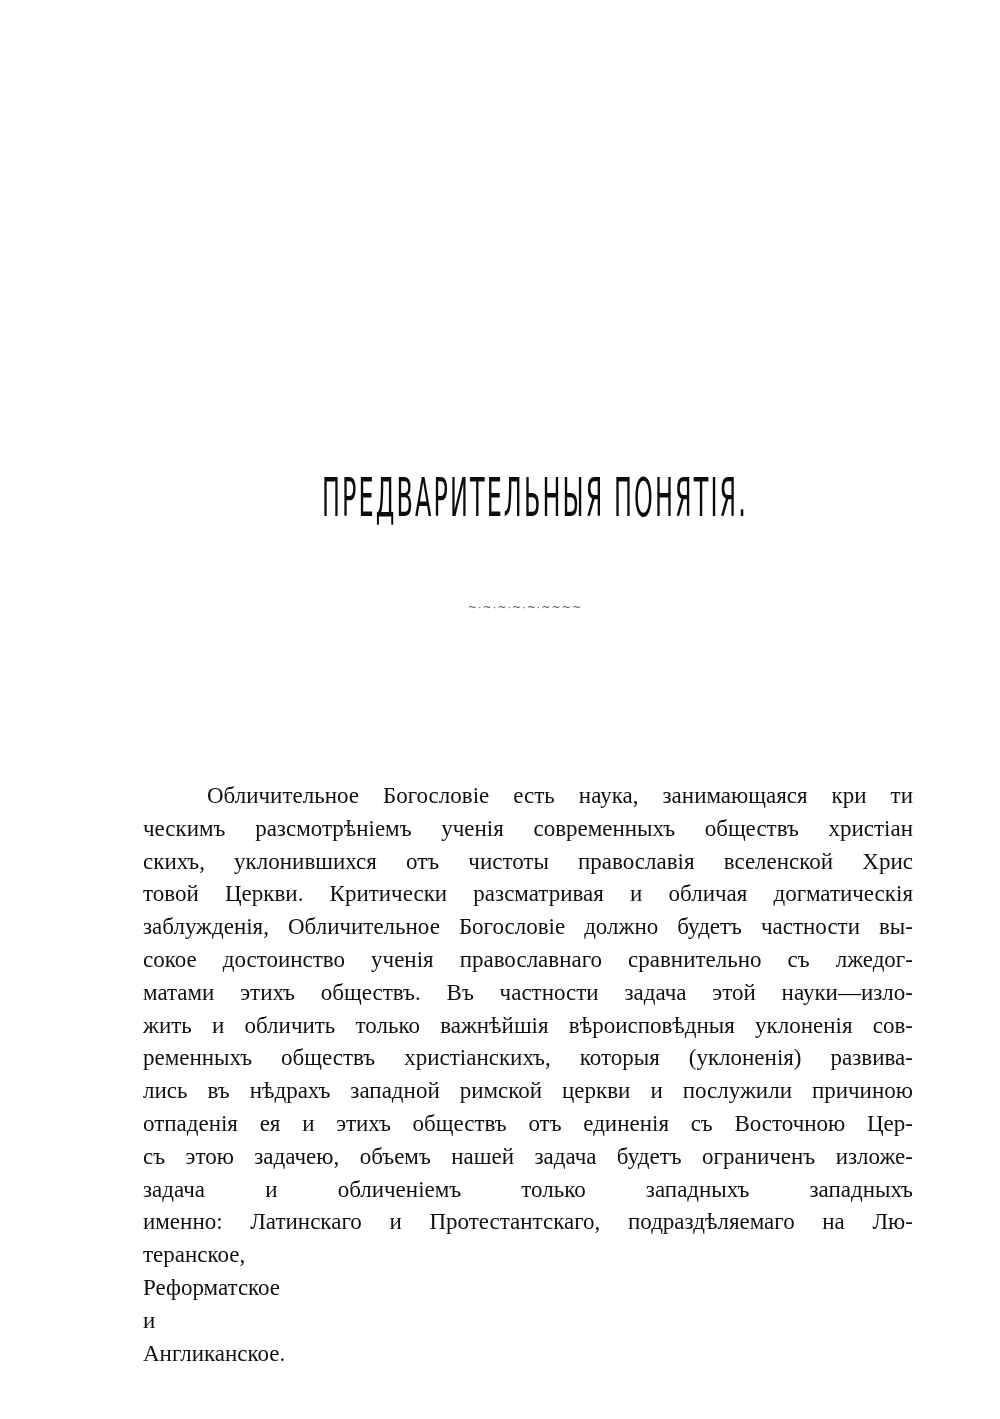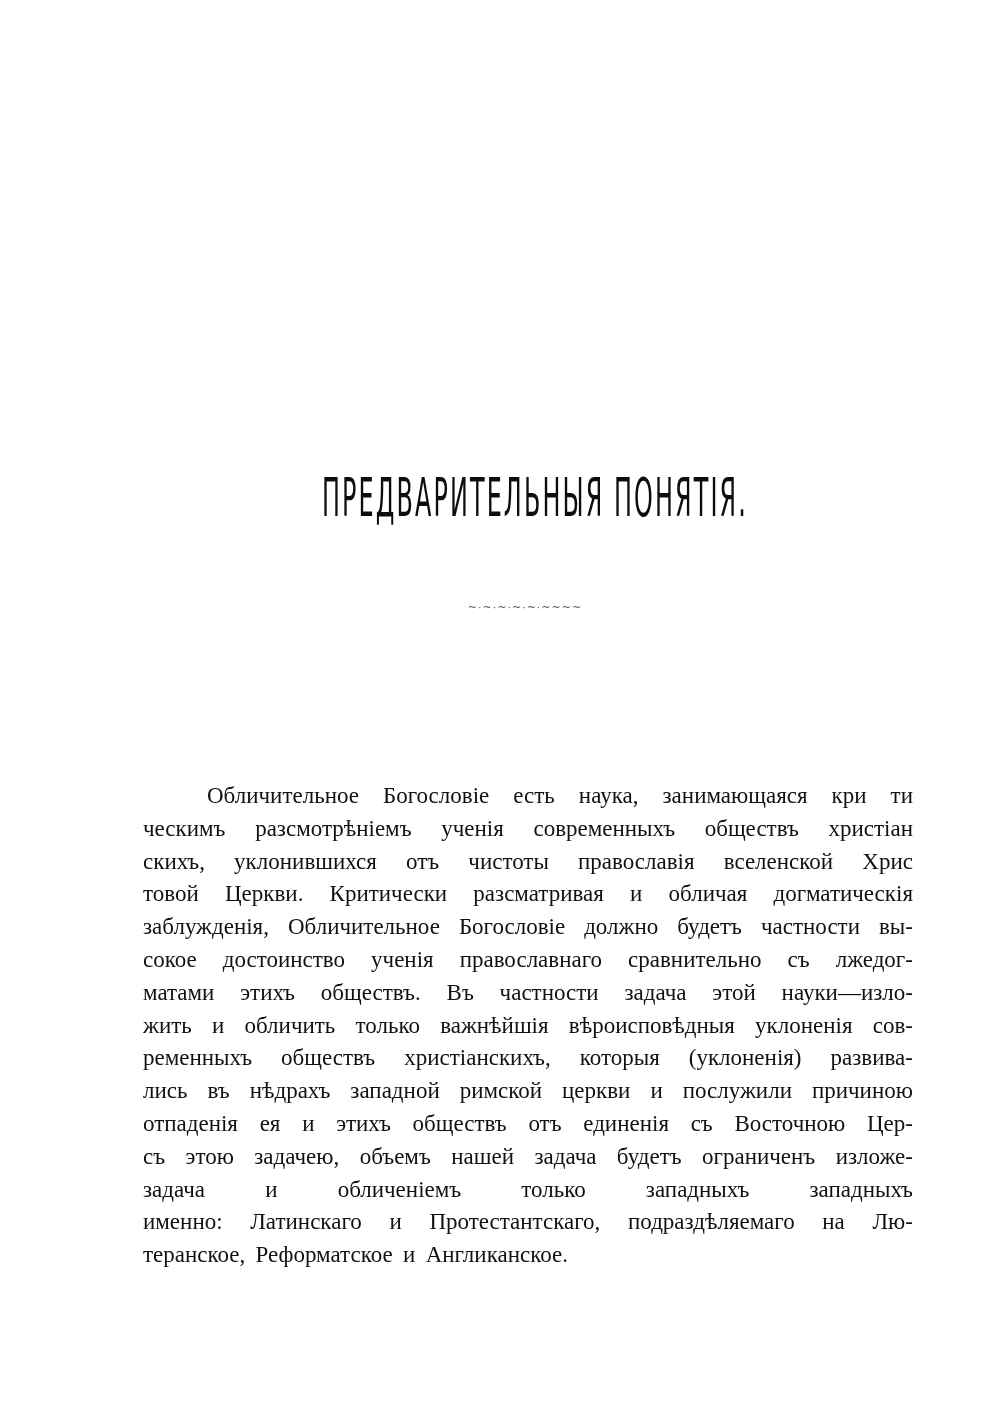--- a/index.html
+++ b/index.html
@@ -84,20 +84,21 @@
       display: flex;
       justify-content: space-between;
       font-family: "Liberation Serif", "DejaVu Serif", serif;
       color: #111111;
     }
     .line.indent {
       padding-left: 64px;
     }
     .line.last {
       justify-content: flex-start;
+      flex-direction: column;
     }
     .line span.w {
       display: inline-block;
     }
   </style>
 </head>
 <body>
 
 <div class="page">
   <div class="title">

